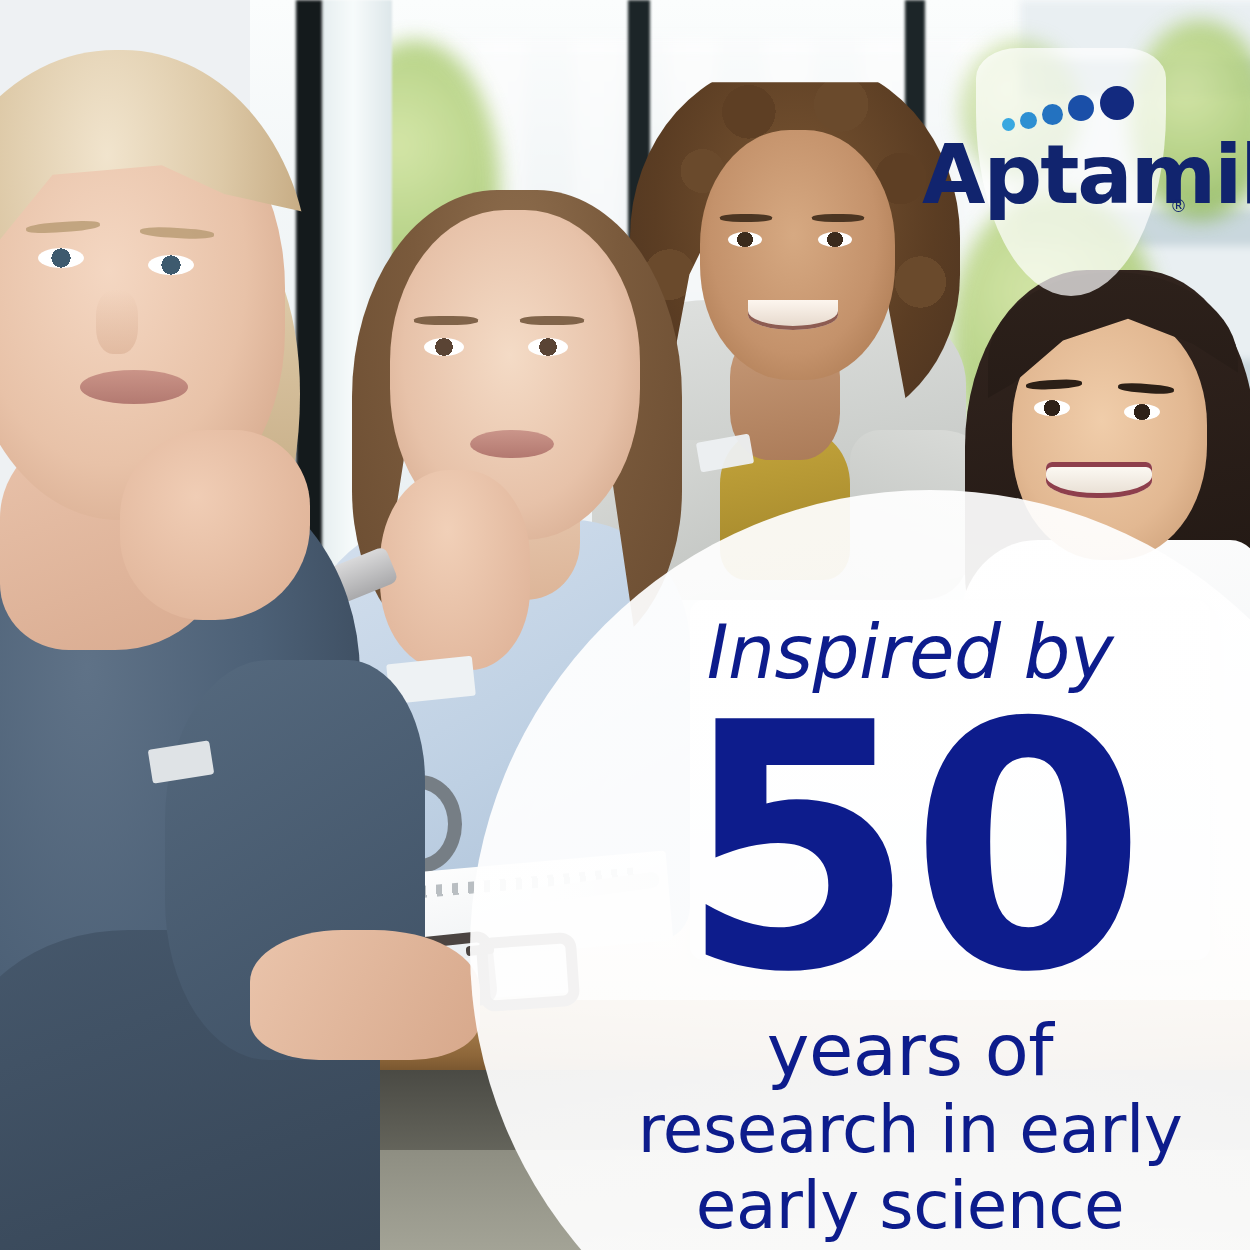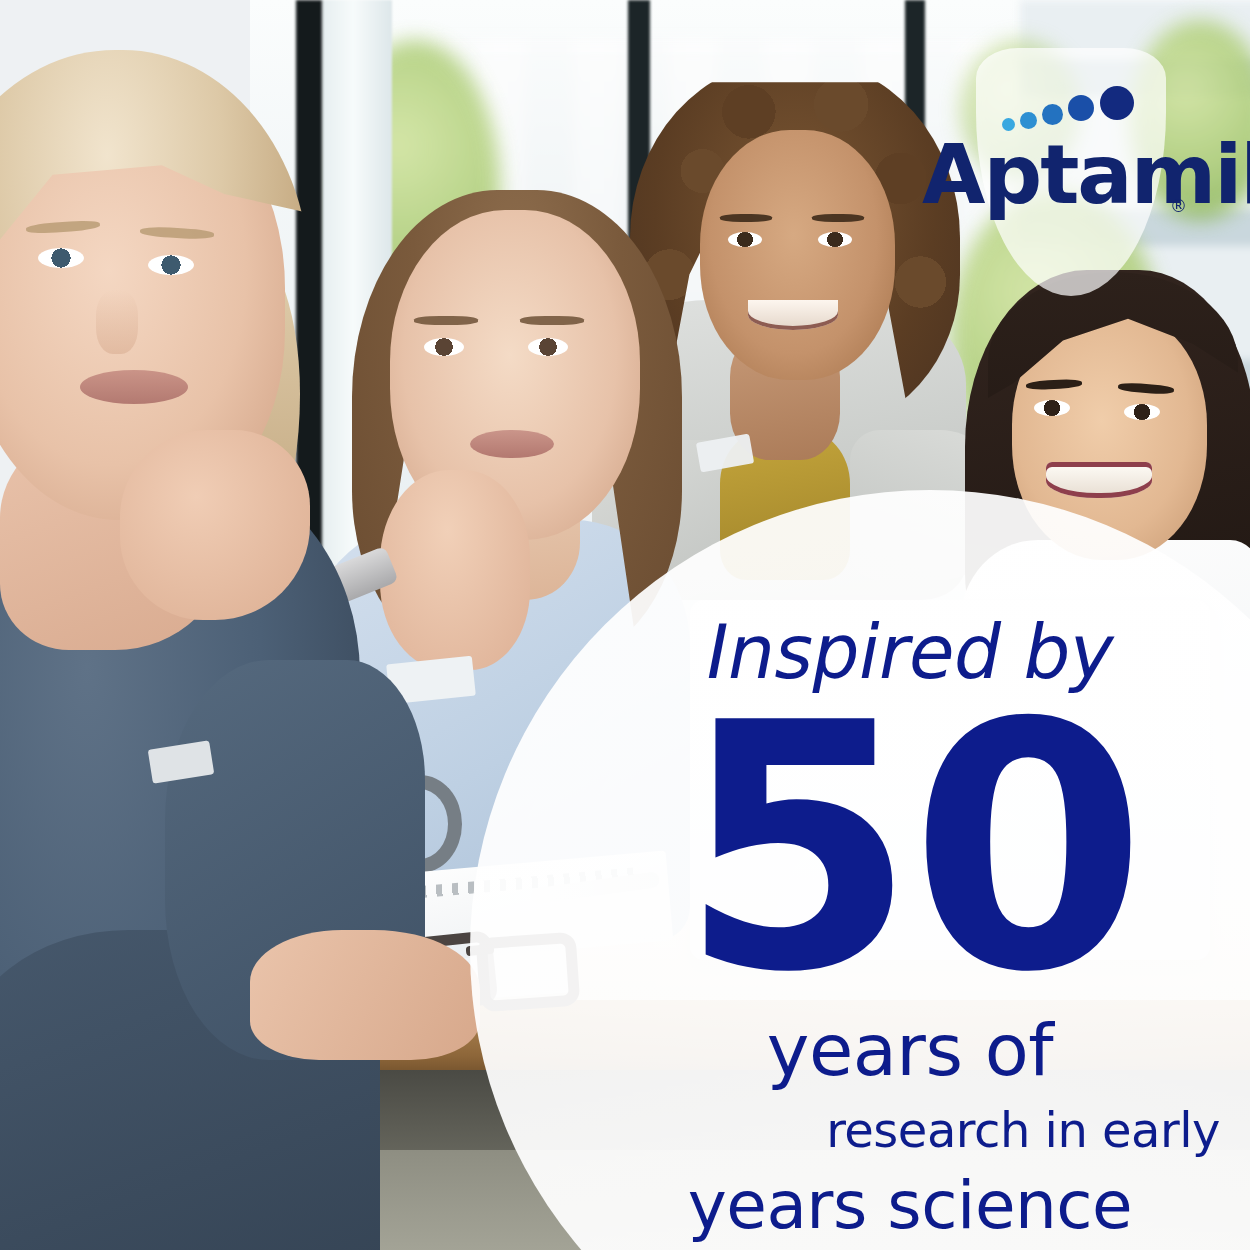--- a/index.html
+++ b/index.html
@@ -357,21 +357,21 @@
   }
   .hl-fifty{
     font-size:340px;line-height:300px;font-weight:700;letter-spacing:-6px;
     margin-top:6px;
   }
   .hl-years{
     font-size:72px;line-height:84px;font-weight:400;margin-top:10px;
     letter-spacing:-.5px;
   }
   .hl-research{
-    font-size:48px;line-height:76px;font-weight:400;letter-spacing:-.5px;text-align:right;
+    font-size:66px;line-height:76px;font-weight:400;letter-spacing:-.5px;
   }
   .hl-life{
     font-size:66px;line-height:76px;font-weight:400;letter-spacing:-.5px;
   }
 
   
   .logo{position:absolute;left:940px;top:48px;width:260px;height:270px;}
   .logo-shield{
     position:absolute;left:36px;top:0;width:190px;height:248px;
     background:rgba(255,255,255,.70);
@@ -491,21 +491,21 @@
     <div class="w1-badge"></div>
   </div>
 
   <div class="circle-overlay"></div>
 
   <div class="headline">
     <div class="hl-inspired">Inspired by</div>
     <div class="hl-fifty">50</div>
     <div class="hl-years">years of</div>
     <div class="hl-research">research in early</div>
-    <div class="hl-life">years science</div>
+    <div class="hl-life">early science</div>
   </div>
 
   <div class="logo">
     <div class="logo-shield"></div>
     <div class="logo-dots">
       <span class="ldot d1"></span>
       <span class="ldot d2"></span>
       <span class="ldot d3"></span>
       <span class="ldot d4"></span>
       <span class="ldot d5"></span>

